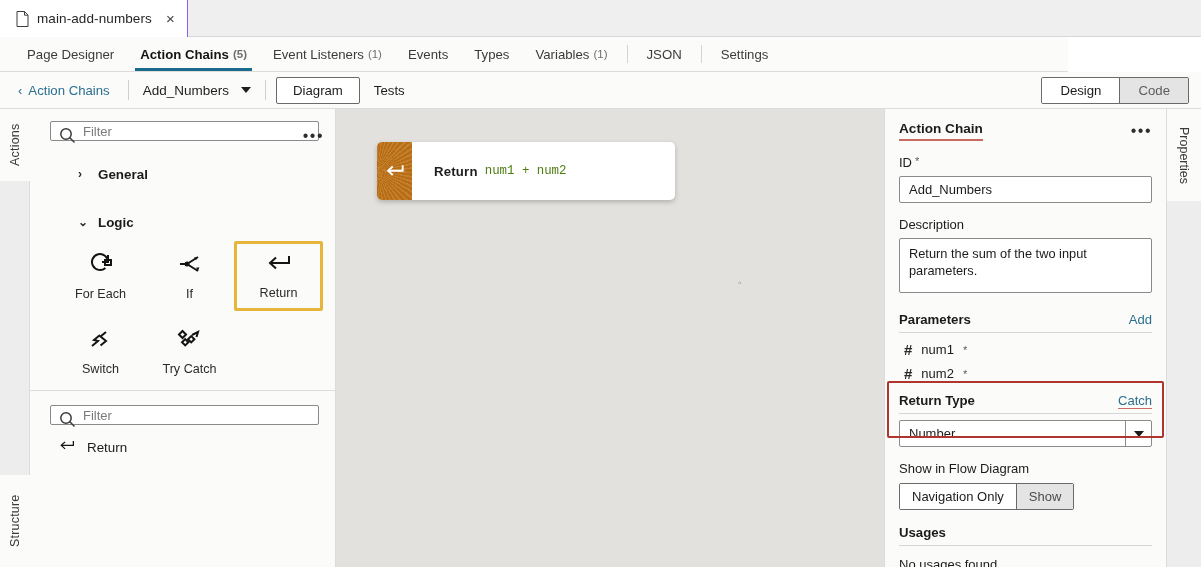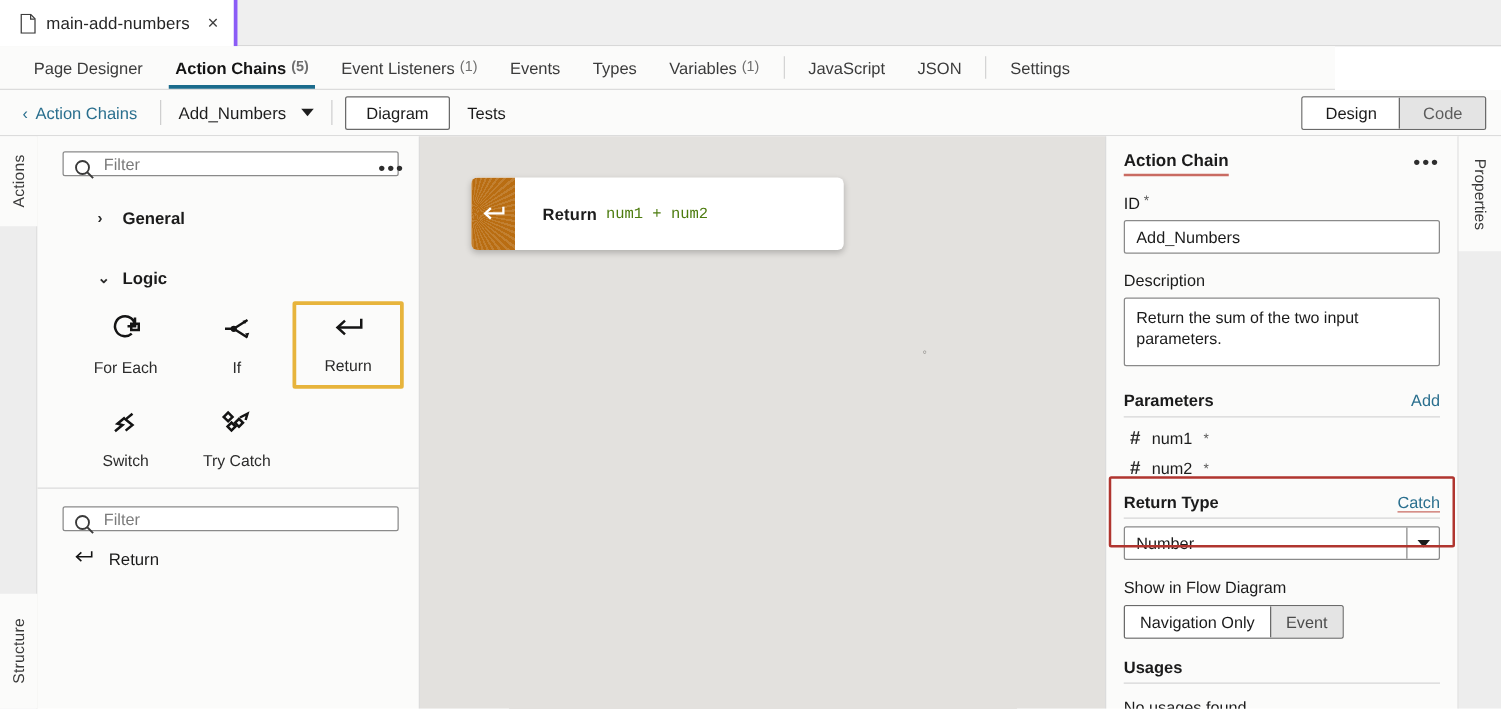--- a/index.html
+++ b/index.html
@@ -16,21 +16,21 @@
   
   .tabstrip {
     position: absolute; left: 0; top: 0; width: 1201px; height: 37px;
     background: #efefef; border-bottom: 1px solid #d8d8d8;
   }
   .doctab {
     position: absolute; left: 0; top: 0; height: 37px;
     background: #ffffff;
     display: flex; align-items: center; gap: 8px;
     padding: 0 12px 0 16px;
-    border-right: 3px solid #8b5cf6;
+    border-right: 1px solid #8b5cf6;
   }
   .doctab .file-icon { display:flex; align-items:center; }
   .doctab-label { font-size: 13.5px; color: #262626; letter-spacing: .1px; }
   .doctab-close {
     font-size: 15px; color: #3f3f3f; line-height: 1; margin-left: 6px;
     cursor: pointer; font-family: "Liberation Sans", sans-serif;
   }
 
   
   .navtabs {
@@ -285,23 +285,20 @@
       </div>
     <div class="navtab">
         <span>Types</span>
       </div>
     <div class="navtab">
         <span>Variables</span>
         <span class="cnt">(1)</span>
       </div>
     <div class="navsep"></div>
     <div class="navtab">
-        <span>JavaScript</span>
-      </div>
-    <div class="navtab">
         <span>JSON</span>
       </div>
     <div class="navsep"></div>
     <div class="navtab">
         <span>Settings</span>
       </div>
   </div>
 
   <div class="subbar">
     <div class="back-link">
@@ -491,21 +488,21 @@
         <span class="val">Number</span>
         <span class="arrowbox">
             <span class="sel-caret"></span>
           </span>
       </div>
     </div>
 
     <div class="fld-label">Show in Flow Diagram</div>
     <div class="toggle-group">
       <div class="tg on">Navigation Only</div>
-      <div class="tg off">Event</div>
+      <div class="tg off">Show</div>
     </div>
 
     <div class="sec-row">
       <span class="sec-title">Usages</span>
     </div>
     <div class="usages-val">No usages found</div>
 
     <div class="redbox"></div>
   </div>
 

